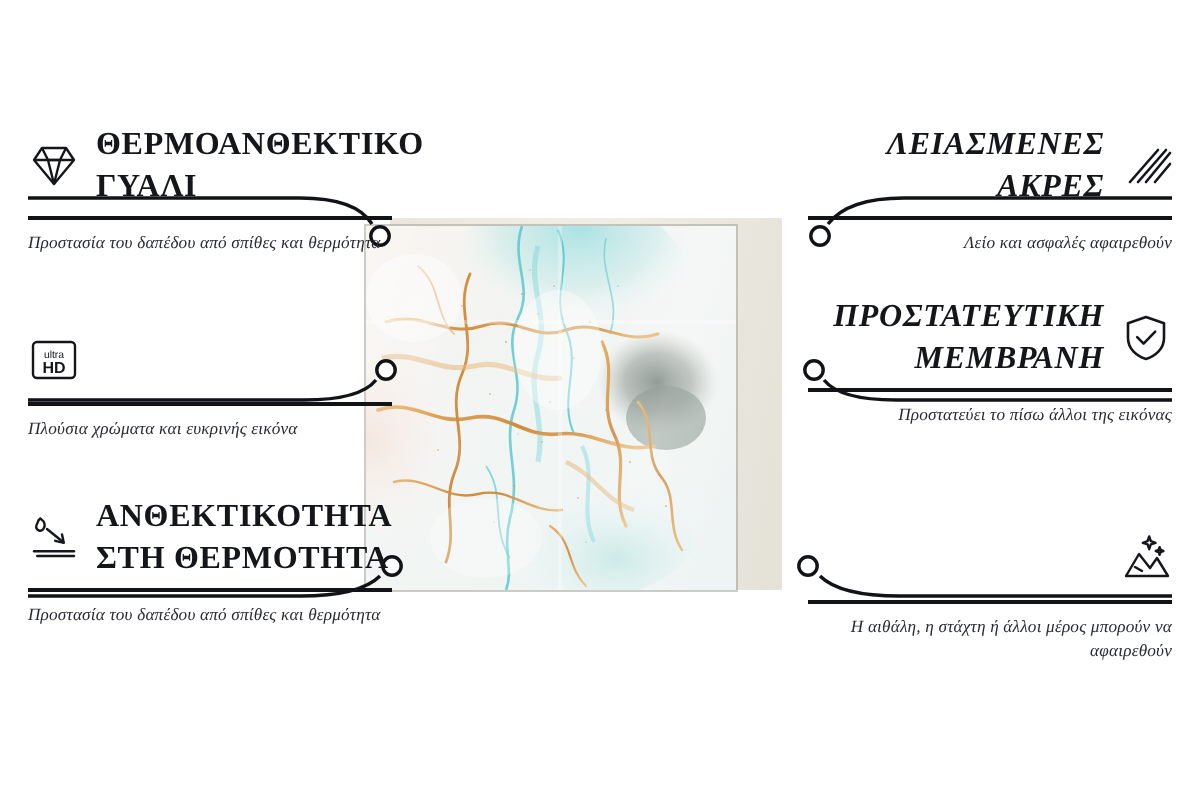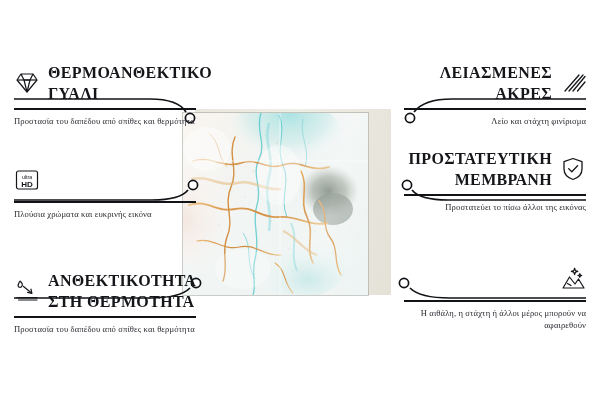--- a/index.html
+++ b/index.html
@@ -40,24 +40,24 @@
   
   .callout{position:absolute;width:182px;}
   .callout.left{left:14px;}
   .callout.right{right:14px;}
   .head{display:flex;align-items:center;gap:8px;min-height:34px;}
   .callout.right .head{flex-direction:row-reverse;}
   .title{
     font-size:16px;font-weight:700;letter-spacing:.35px;
     line-height:1.32;color:#15161a;text-transform:uppercase;
   }
-  .callout.right .title{text-align:right;}
+  .callout.right .title{text-align:right;font-style:italic;}
   .rule{height:1.6px;background:#111317;margin:4px 0 5px;width:100%;}
   .desc{
-    font-size:8.6px;line-height:1.45;color:#2a2c31;letter-spacing:.1px;
+    font-size:8.6px;line-height:1.45;color:#2a2c31;letter-spacing:.1px;font-style:italic;
   }
   .callout.right .desc{text-align:right;}
 
   .ic{flex:0 0 auto;width:26px;height:26px;display:block;}
   .ic svg{display:block;width:100%;height:100%;}
 
   
   #links{position:absolute;left:0;top:0;width:600px;height:400px;pointer-events:none;}
   #links path{fill:none;stroke:#111317;stroke-width:1.7;}
   #links circle{fill:#ffffff;stroke:#111317;stroke-width:1.7;}
@@ -221,21 +221,21 @@
           <rect x="2.5" y="4" width="21" height="18" rx="2" fill="none" stroke="#15161a" stroke-width="1.2"></rect>
           <text x="13" y="12" font-family="Liberation Sans, sans-serif" font-size="5.2" text-anchor="middle" fill="#15161a">ultra</text>
           <text x="13" y="19.6" font-family="Liberation Sans, sans-serif" font-size="8" font-weight="bold" text-anchor="middle" fill="#15161a">HD</text>
         </svg>
       </span>
     </div>
     <div class="rule"></div>
     <div class="desc">Πλούσια χρώματα και ευκρινής εικόνα</div>
   </div>
 
-  <div class="callout left" style="top:270px">
+  <div class="callout left" style="top:248px">
     <div class="head">
       <span class="ic">
         <svg viewBox="0 0 26 26">
             <g fill="none" stroke="#15161a" stroke-width="1.2" stroke-linecap="round" stroke-linejoin="round">
           <path d="M6.2 3.2 C8.6 5 8.9 7.2 7.6 8.6 C6.4 9.9 4.3 9.4 4.1 7.6 C3.95 6.2 5.1 5.4 5.2 4.2 Z"></path>
           <path d="M9.5 8.5 L17.5 15"></path>
               <path d="M13.6 14.4 L17.9 15.4 L17 11.2"></path>
           <path d="M3 19.6 H23"></path>
               <path d="M4.6 22 H23"></path>
         </g>
@@ -255,21 +255,21 @@
           <path d="M5 21 L19 5"></path>
               <path d="M9 21 L23 5"></path>
               <path d="M13 21 L25 6.5"></path>
               <path d="M17.5 21 L25 12"></path>
         </g>
           </svg>
       </span>
       <span class="title">ΛΕΙΑΣΜΕΝΕΣ ΑΚΡΕΣ</span>
     </div>
     <div class="rule"></div>
-    <div class="desc">Λείο και στάχτη φινίρισμα</div>
+    <div class="desc">Λείο και ασφαλές αφαιρεθούν</div>
   </div>
 
   <div class="callout right" style="top:148px">
     <div class="head">
       <span class="ic">
         <svg viewBox="0 0 26 26">
             <g fill="none" stroke="#15161a" stroke-width="1.3" stroke-linejoin="round" stroke-linecap="round">
           <path d="M13 2.5 L22 5.6 V13 C22 18.4 17.8 21.9 13 23.5 C8.2 21.9 4 18.4 4 13 V5.6 Z"></path>
           <path d="M8.6 12.6 L11.8 15.8 L17.6 9.8"></path>
         </g>

